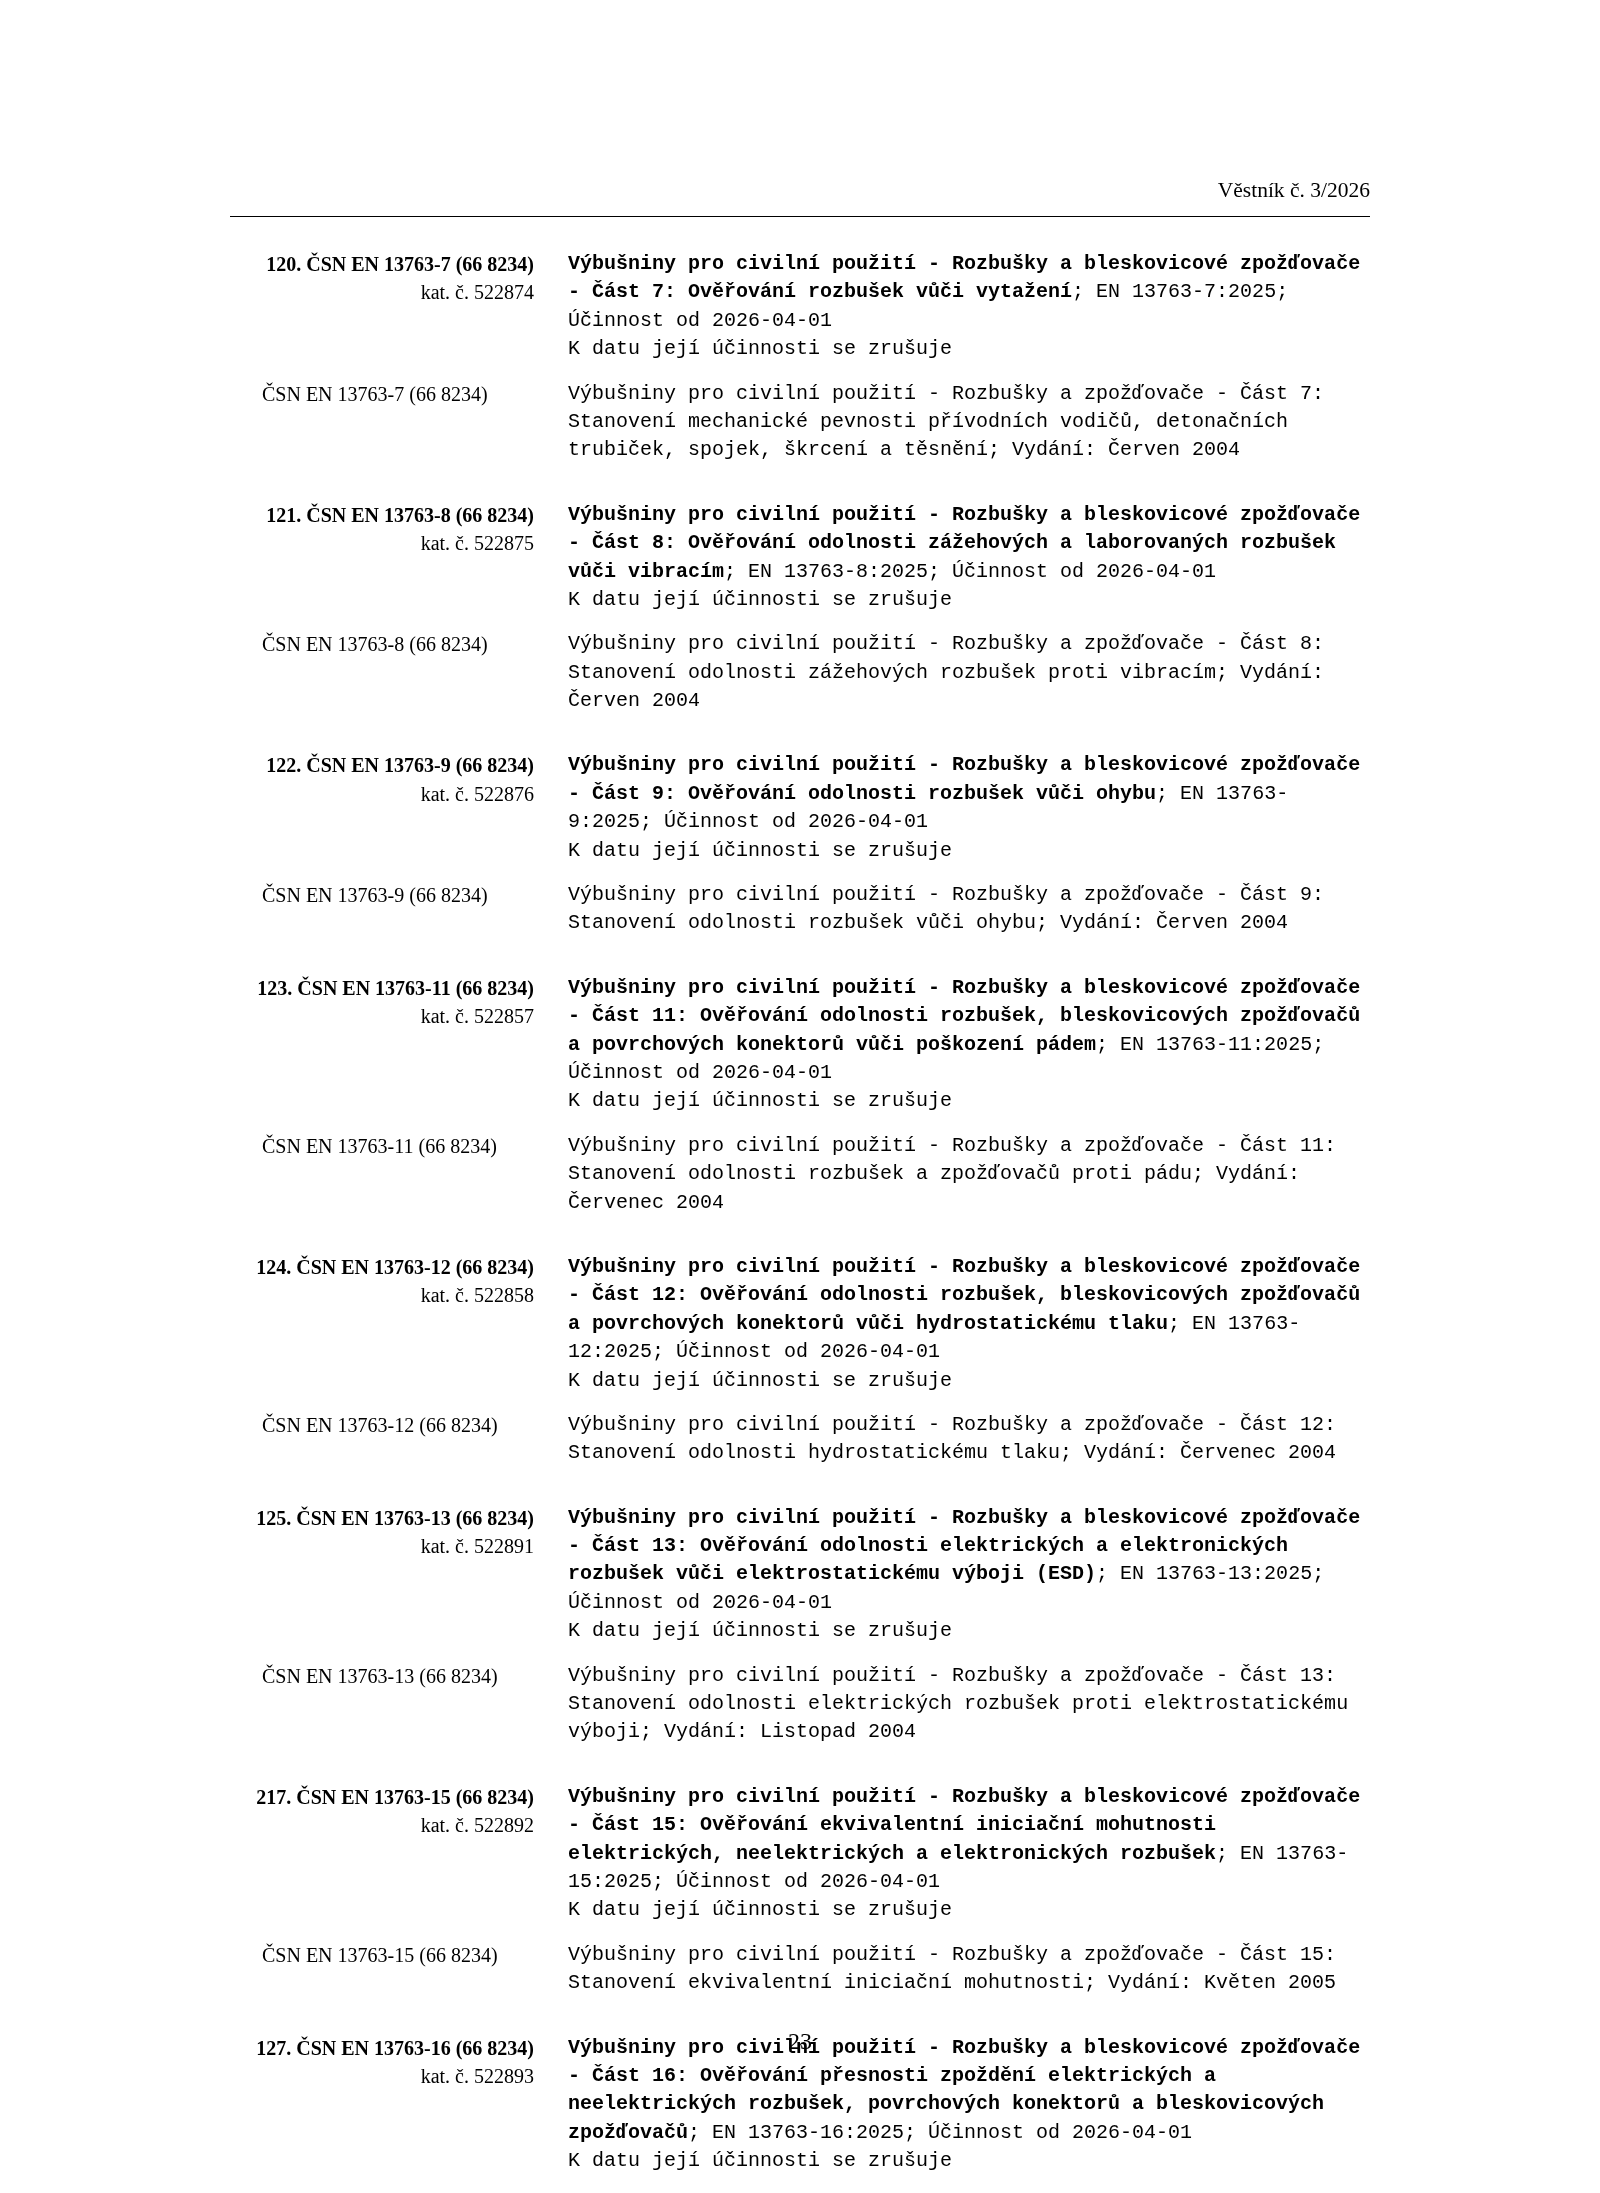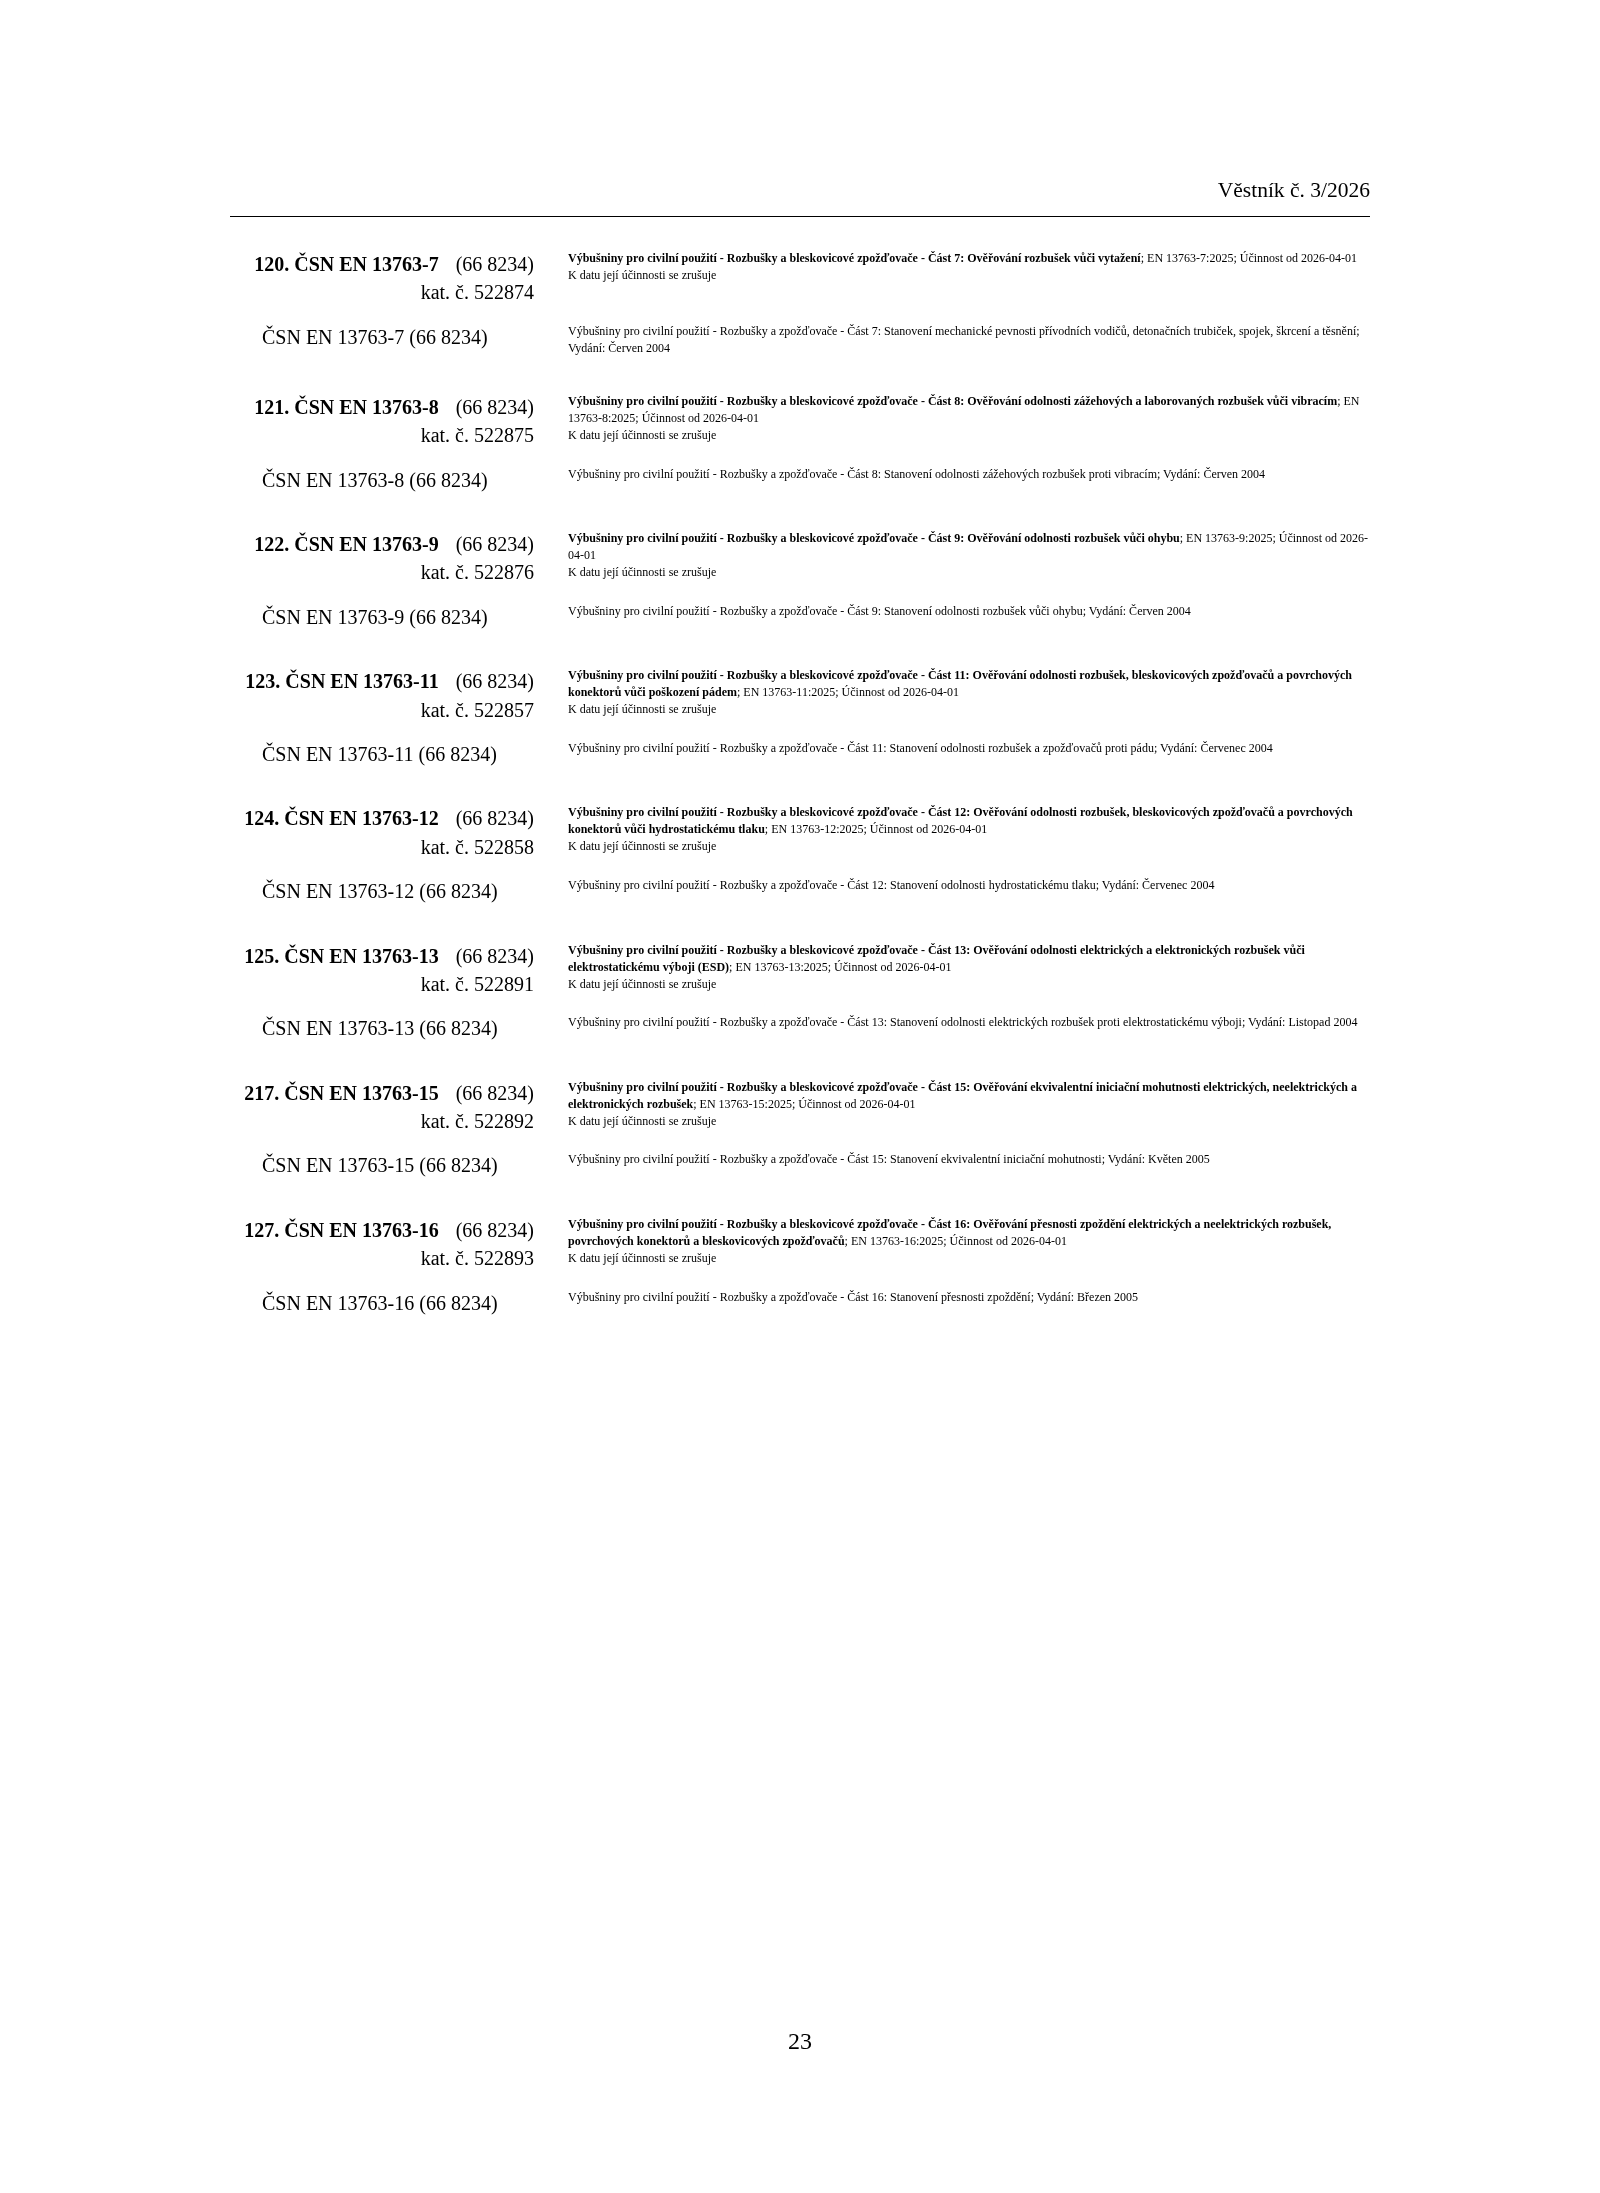--- a/index.html
+++ b/index.html
@@ -71,34 +71,34 @@
   }
   .col-left.main {
     text-align: right;
   }
   .col-left.sub-left {
     text-align: left;
     padding-left: 32px;
   }
   .col-right {
     flex: 1 1 auto;
-    font-size: 12px;
+    font-size: 20px;
     line-height: 1.42;
     padding-left: 18px;
+    font-family: Liberation Mono, monospace;
   }
   .num {
     font-weight: bold;
   }
   .std-id {
     font-weight: bold;
     text-align: center;
   }
   .std-cls {
-    font-weight: normal;
-    margin-left: 12px;
+    font-weight: bold;
   }
   .kat {
     display: block;
     font-weight: normal;
     white-space: nowrap;
   }
   .title-bold {
     font-weight: bold;
   }
   .tail {

